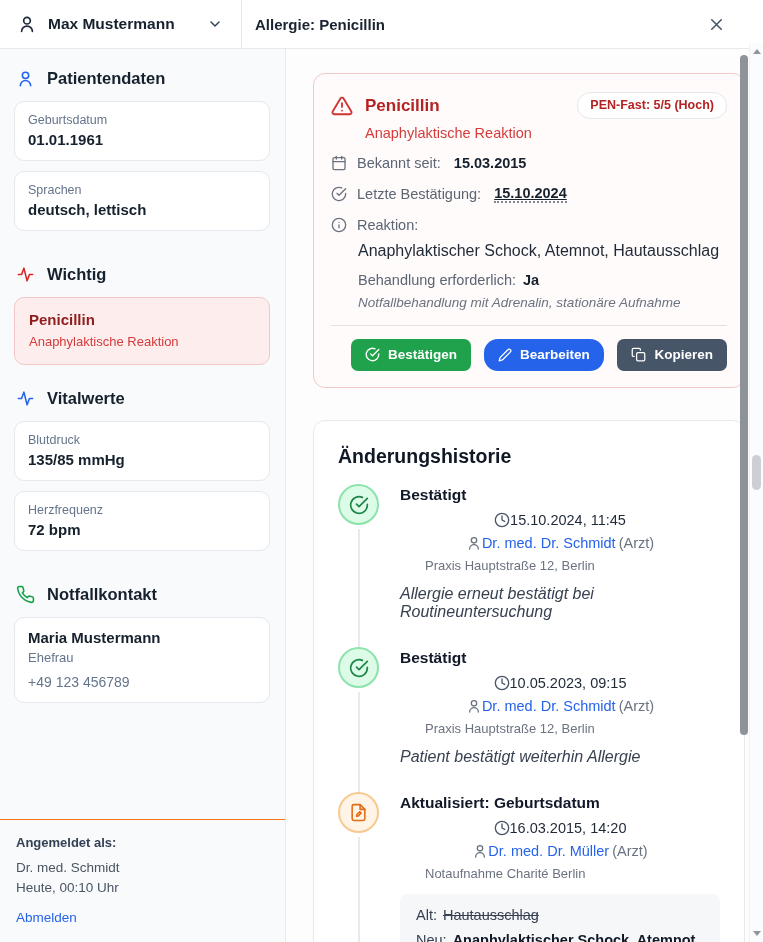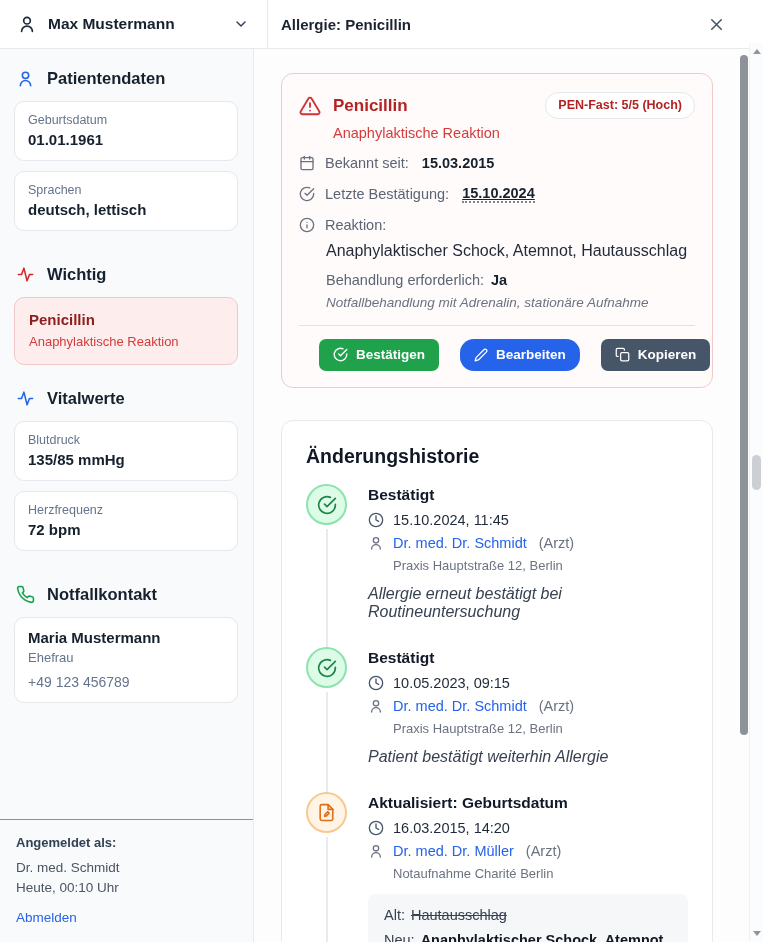--- a/index.html
+++ b/index.html
@@ -2,32 +2,32 @@
 <html lang="de"><head>
 <meta charset="utf-8">
 <style>
   * { margin:0; padding:0; box-sizing:border-box; }
   html,body { width:763px; height:942px; overflow:hidden; }
   body { font-family:"Liberation Sans", sans-serif; background:#fff; color:#1e293b; }
   .app { position:relative; width:763px; height:942px; display:flex; flex-direction:column; overflow:hidden; }
 
   
   .topbar { height:49px; border-bottom:1px solid #e7e9ec; display:flex; flex-shrink:0; background:#fff; }
-  .topbar-left { width:268px; border-right:1px solid #e7e9ec; display:flex; align-items:center; gap:11px; padding:0 18px 0 17px; cursor:pointer; }
+  .topbar-left { width:242px; border-right:1px solid #e7e9ec; display:flex; align-items:center; gap:11px; padding:0 18px 0 17px; cursor:pointer; }
   .patient-name { font-size:15.5px; font-weight:700; color:#16212e; }
   .chev { margin-left:auto; color:#334155; display:flex; }
   .topbar-right { flex:1; display:flex; align-items:center; padding:0 37px 0 13px; }
   .panel-title { font-size:15px; font-weight:600; color:#1b2430; }
   .close-btn { margin-left:auto; display:flex; color:#475569; background:none; border:none; cursor:pointer; }
 
   
   .content { flex:1; display:flex; min-height:0; }
 
   
-  .sidebar { width:254px; background:#f8fafc; border-right:1px solid #e7e9ec; display:flex; flex-direction:column; padding:20px 15px 0 14px; flex-shrink:0; }
+  .sidebar { width:286px; background:#f8fafc; border-right:1px solid #e7e9ec; display:flex; flex-direction:column; padding:20px 15px 0 14px; flex-shrink:0; }
   .sect { margin-bottom:24px; }
   .section-head { display:flex; align-items:center; gap:12px; font-size:16.5px; font-weight:700; color:#16212e; margin:0 0 13px 2px; }
   .ic { display:inline-flex; }
   .ic-blue { color:#2563eb; } .ic-red { color:#dc2626; } .ic-green { color:#16a34a; }
   .scard { background:#fff; border:1px solid #e5e8ec; border-radius:10px; padding:11px 13px 12px; margin-bottom:10px; }
   .scard .lbl { font-size:12.5px; color:#64748b; margin-bottom:4px; }
   .scard .val { font-size:15px; font-weight:600; color:#16212e; }
   .warn-card { background:#fdeded; border:1px solid #f4c7c7; border-radius:10px; padding:13px 14px 15px; cursor:pointer; }
   .warn-name { font-size:15px; font-weight:700; color:#8f1d1d; margin-bottom:6px; }
   .warn-sub { font-size:13px; color:#d43c3c; }
@@ -51,36 +51,36 @@
   .info { margin-top:14px; display:flex; align-items:center; gap:10px; font-size:14.5px; color:#5b6574; }
   .info .ic { color:#6b7280; }
   .info .v { color:#16212e; font-weight:600; margin-left:3px; }
   .dotted { text-decoration:underline; border-bottom:2px dotted #7d8694; }
   .indent { margin-left:27px; }
   .reaction-val { margin-top:9px; font-size:16px; color:#1f2937; }
   .treat { margin-top:12px; font-size:14.5px; color:#5b6574; }
   .treat .v { color:#16212e; font-weight:600; margin-left:3px; }
   .note-italic { margin-top:7px; font-size:13.5px; font-style:italic; color:#6b7280; }
   .divider { border:none; border-top:1px solid #eadfdf; margin:15px 0 13px; }
-  .btnrow { display:flex; gap:21px; align-items:flex-end;padding-left:20px; }
+  .btnrow { display:flex; gap:13px; align-items:flex-end;padding-left:20px; }
   .btn { display:inline-flex; align-items:center; gap:8px; border:none; border-radius:7px; color:#fff; font-weight:700; font-size:13.5px; padding:8px 14px 9px; font-family:inherit; cursor:pointer; }
   .btn-green { background:#1fa24b; }
   .btn-blue { background:#2563eb;border-radius:14px; }
   .btn-dark { background:#475569; margin-left:auto; }
 
   .hcard { margin-top:32px; width:432px; background:#fff; border:1px solid #e7e9ec; border-radius:12px; padding:24px 24px 0; }
   .h-heading { font-size:19.5px; font-weight:700; color:#101826; margin-bottom:16px; }
   .entry { display:flex; gap:21px; position:relative; padding-bottom:26px; }
   .entry::after { content:""; position:absolute; left:20px; top:45px; bottom:0; width:2px; background:#e8eaee; }
   .marker { width:41px; height:41px; border-radius:50%; display:flex; align-items:center; justify-content:center; flex-shrink:0; position:relative; z-index:1; }
   .marker-green { background:#dcfce7; border:2px solid #8ce3ab; color:#1d8348; }
   .marker-orange { background:#fff4e6; border:2px solid #f8c98f; color:#e06d17; }
   .e-body { flex:1; padding-top:2px; }
   .e-title { font-size:15.5px; font-weight:700; color:#111827; margin-bottom:8px; }
-  .e-row { display:flex; align-items:center; gap:9px; font-size:14.5px; color:#1f2937; margin-bottom:7px; }
+  .e-row { display:flex; align-items:center; gap:0; font-size:14.5px; color:#1f2937; margin-bottom:7px;justify-content:center; }
   .e-row .ic { color:#475569; }
   .doc-link { color:#2563eb; font-weight:500; text-decoration:none; cursor:pointer; }
   .doc-role { color:#6b7280; margin-left:3px; }
   .e-org { font-size:13px; color:#6b7280; margin:1px 0 0 25px; }
   .e-note { margin-top:12px; font-size:16px; font-style:italic; color:#374151; }
   .change-box { margin-top:13px; background:#f5f7f9; border-radius:8px; padding:13px 16px 14px; font-size:14.5px; color:#374151; }
   .change-line { margin-bottom:9px; }
   .change-line:last-child { margin-bottom:0; }
   .old-val { text-decoration:line-through; margin-left:6px; }
   .new-val { font-weight:700; color:#111827; margin-left:6px; }

